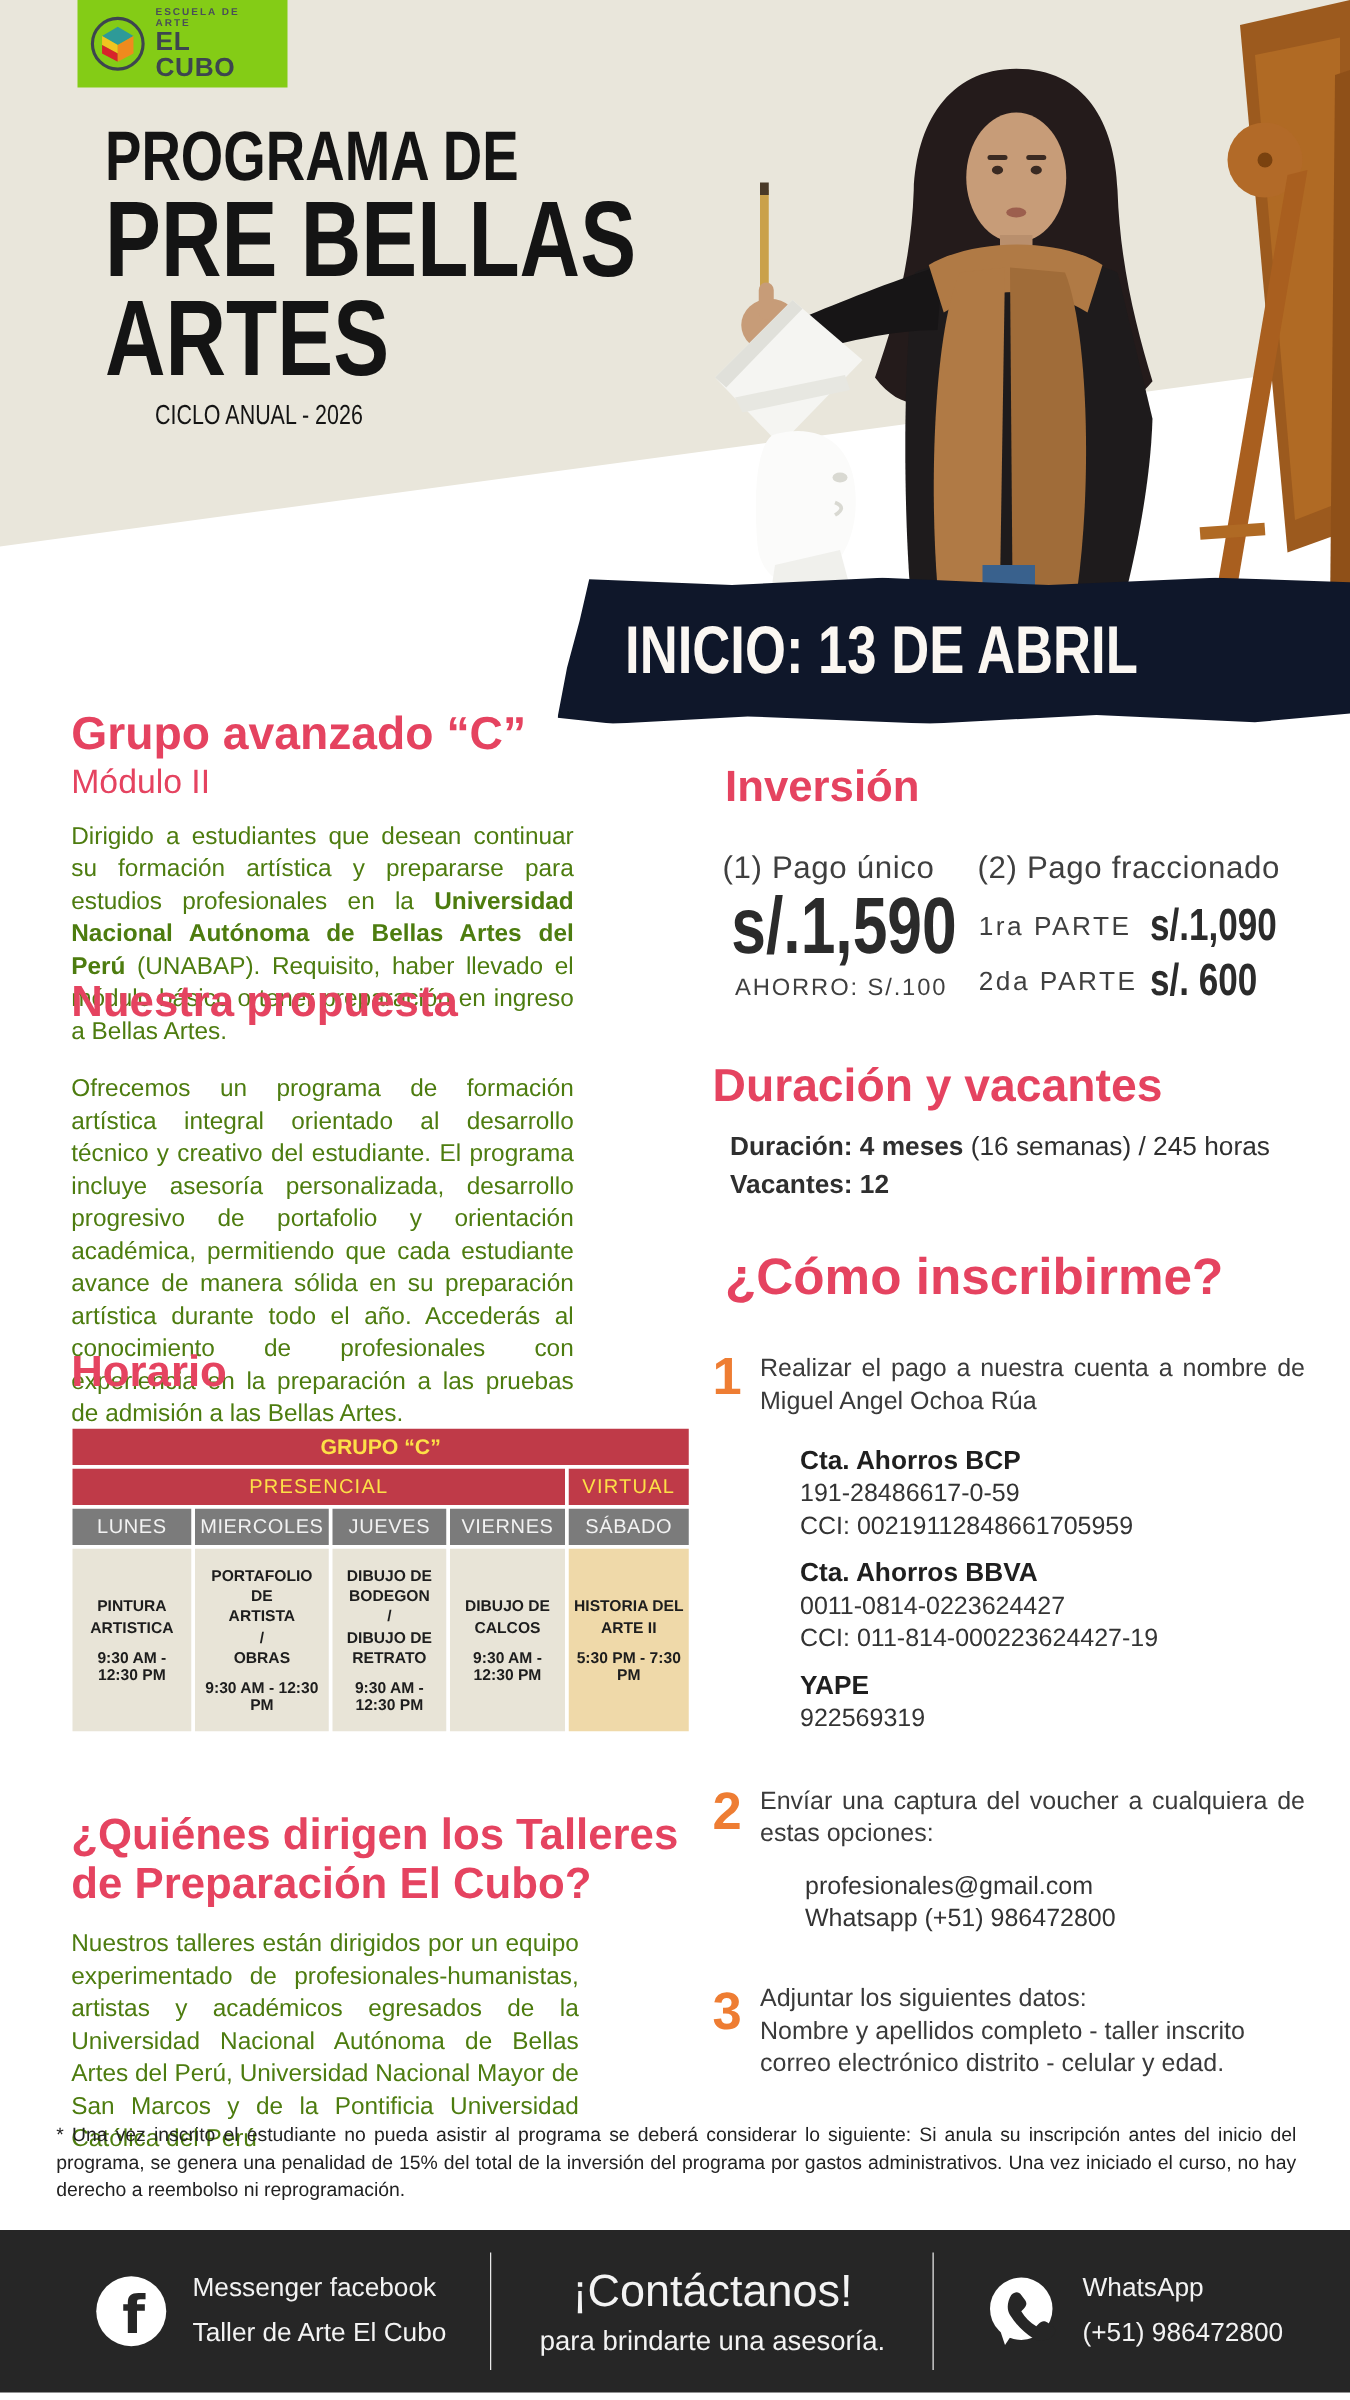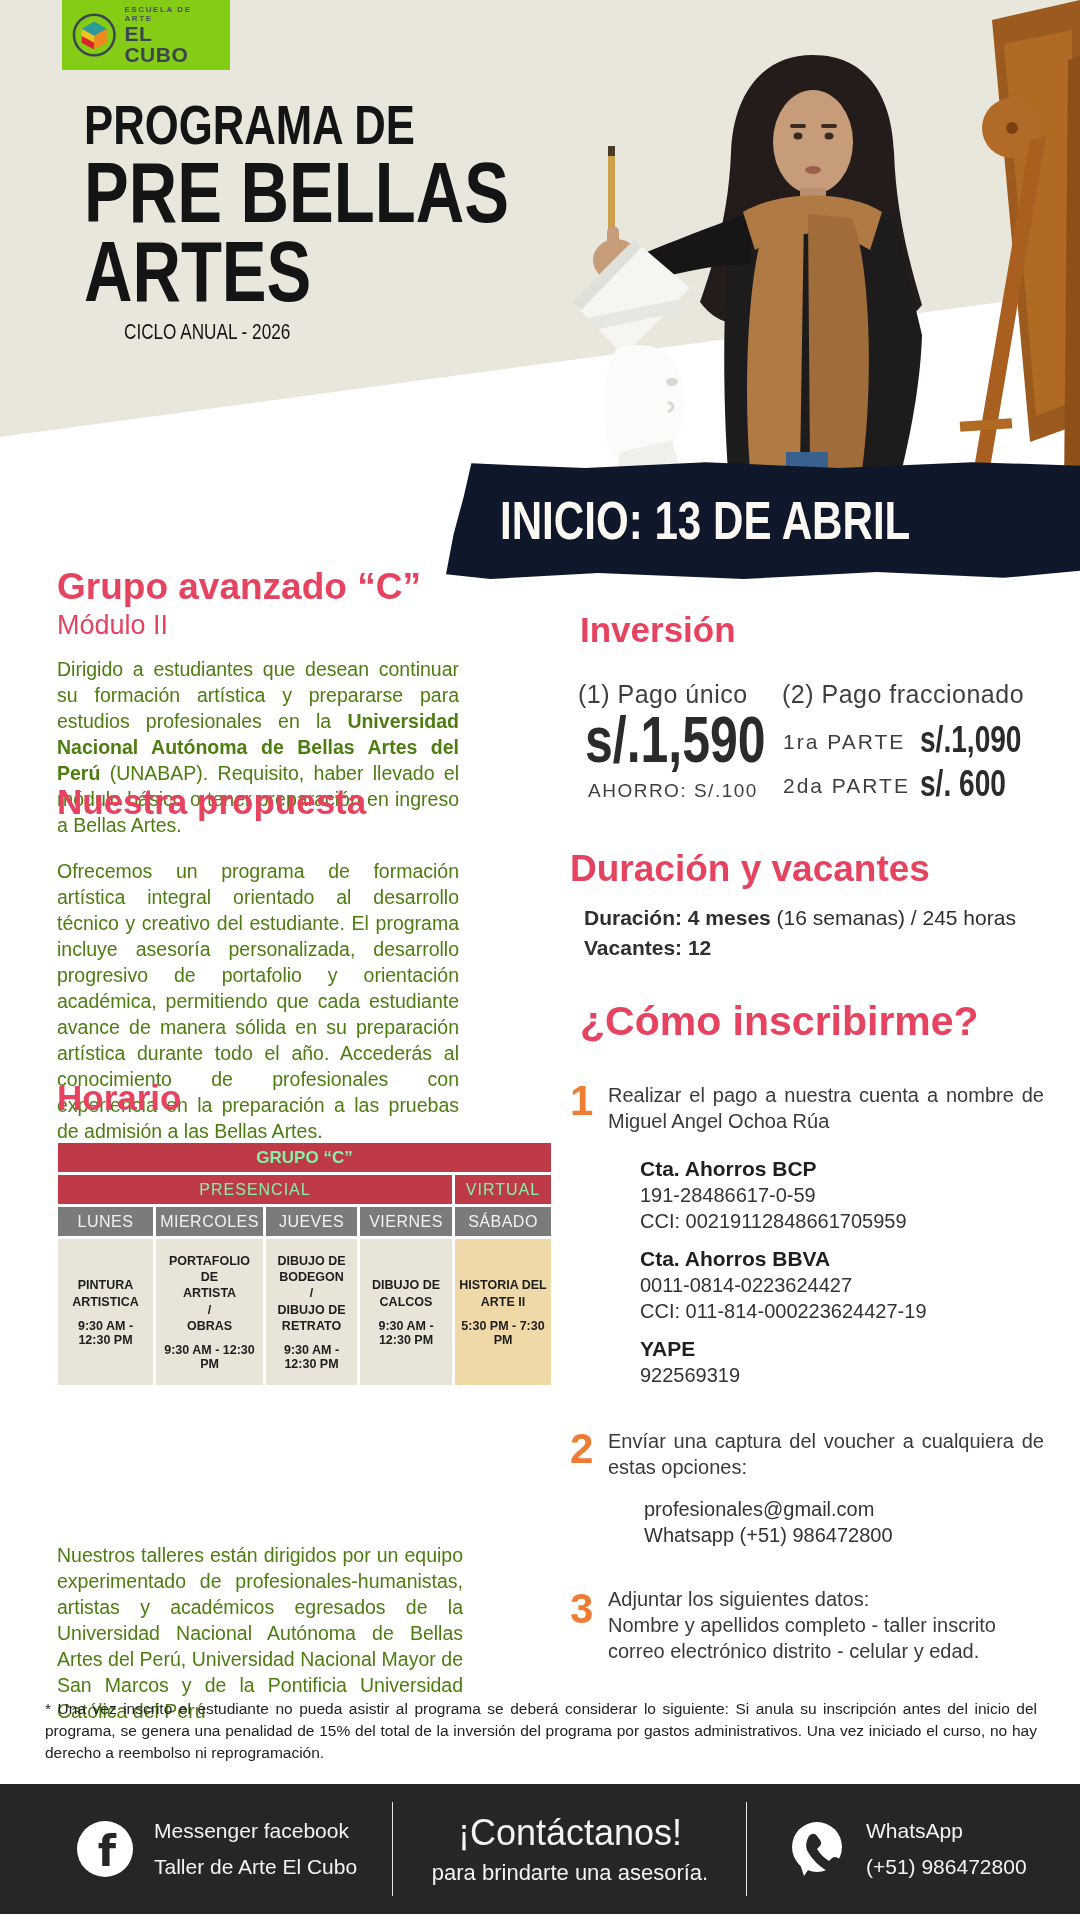--- a/index.html
+++ b/index.html
@@ -41,21 +41,21 @@
   
   .h-pink { position:absolute; color:#e54360; font-weight:800; z-index:2; }
   .body-par { position:absolute; font-size:19.5px; line-height:26px; text-align:justify; color:#4d7c0f; z-index:2; }
   
   .schedule {
     position:absolute; left:58px; top:1143px; z-index:2;
     display:grid; grid-template-columns:95px 107px 91px 92px 96px;
     grid-template-rows:29px 29px 29px 146px; gap:3px;
   }
   .schedule > div { display:flex; align-items:center; justify-content:center; text-align:center; }
-  .t-red { background:#bf3a48; color:#86efac; }
+  .t-red { background:#bf3a48; color:#fde047; }
   .t-group { grid-column:1/6; font-weight:800; font-size:17px; }
   .t-pres { grid-column:1/5; font-size:16px; letter-spacing:1px; }
   .t-virt { grid-column:5/6; font-size:16px; letter-spacing:1px; }
   .t-day { background:#7b7b7b; color:#f2f2f2; font-size:16px; letter-spacing:0.5px; }
   .t-cell { background:#e8e4d7; flex-direction:column; padding:4px 3px; }
   .t-cell.virtual { background:#efd9a9; }
   .t-course { font-size:12.5px; font-weight:800; color:#1d1d1d; line-height:1.3; white-space:pre-line; }
   .t-time { font-size:12.5px; font-weight:800; color:#1d1d1d; margin-top:9px; }
   
   .pago-label { position:absolute; font-size:25px; color:#3f3f3f; z-index:2; letter-spacing:0.5px; }
@@ -220,20 +220,24 @@
 CALCOS</div>
       <div class="t-time">9:30 AM - 12:30 PM</div>
     </div>
     <div class="t-cell virtual">
       <div class="t-course">HISTORIA DEL
 ARTE II</div>
       <div class="t-time">5:30 PM - 7:30 PM</div>
     </div>
   </div>
 
+  <div class="h-pink" style="left:57px; top:1448px; font-size:35px; line-height:1.12;">
+    <div>¿Quiénes dirigen los Talleres</div>
+    <div>de Preparación El Cubo?</div>
+  </div>
   <p class="body-par" style="left:57px; top:1542px; width:406px;">Nuestros talleres están dirigidos por un equipo experimentado de profesionales-humanistas, artistas y académicos egresados de la Universidad Nacional Autónoma de Bellas Artes del Perú, Universidad Nacional Mayor de San Marcos y de la Pontificia Universidad Católica del Perú</p>
 
   <div class="h-pink" style="left:580px; top:610px; font-size:35px;">Inversión</div>
 
   <div class="pago-label" style="left:578px; top:680px;">(1) Pago único</div>
   <div class="price-big" style="left:585px; top:708px;"><span class="cond">s/.1,590</span></div>
   <div class="ahorro" style="left:588px; top:780px;">AHORRO:  S/.100</div>
 
   <div class="pago-label" style="left:782px; top:680px;">(2) Pago fraccionado</div>
   <div class="parte-label" style="left:783px; top:730px;">1ra PARTE</div>

